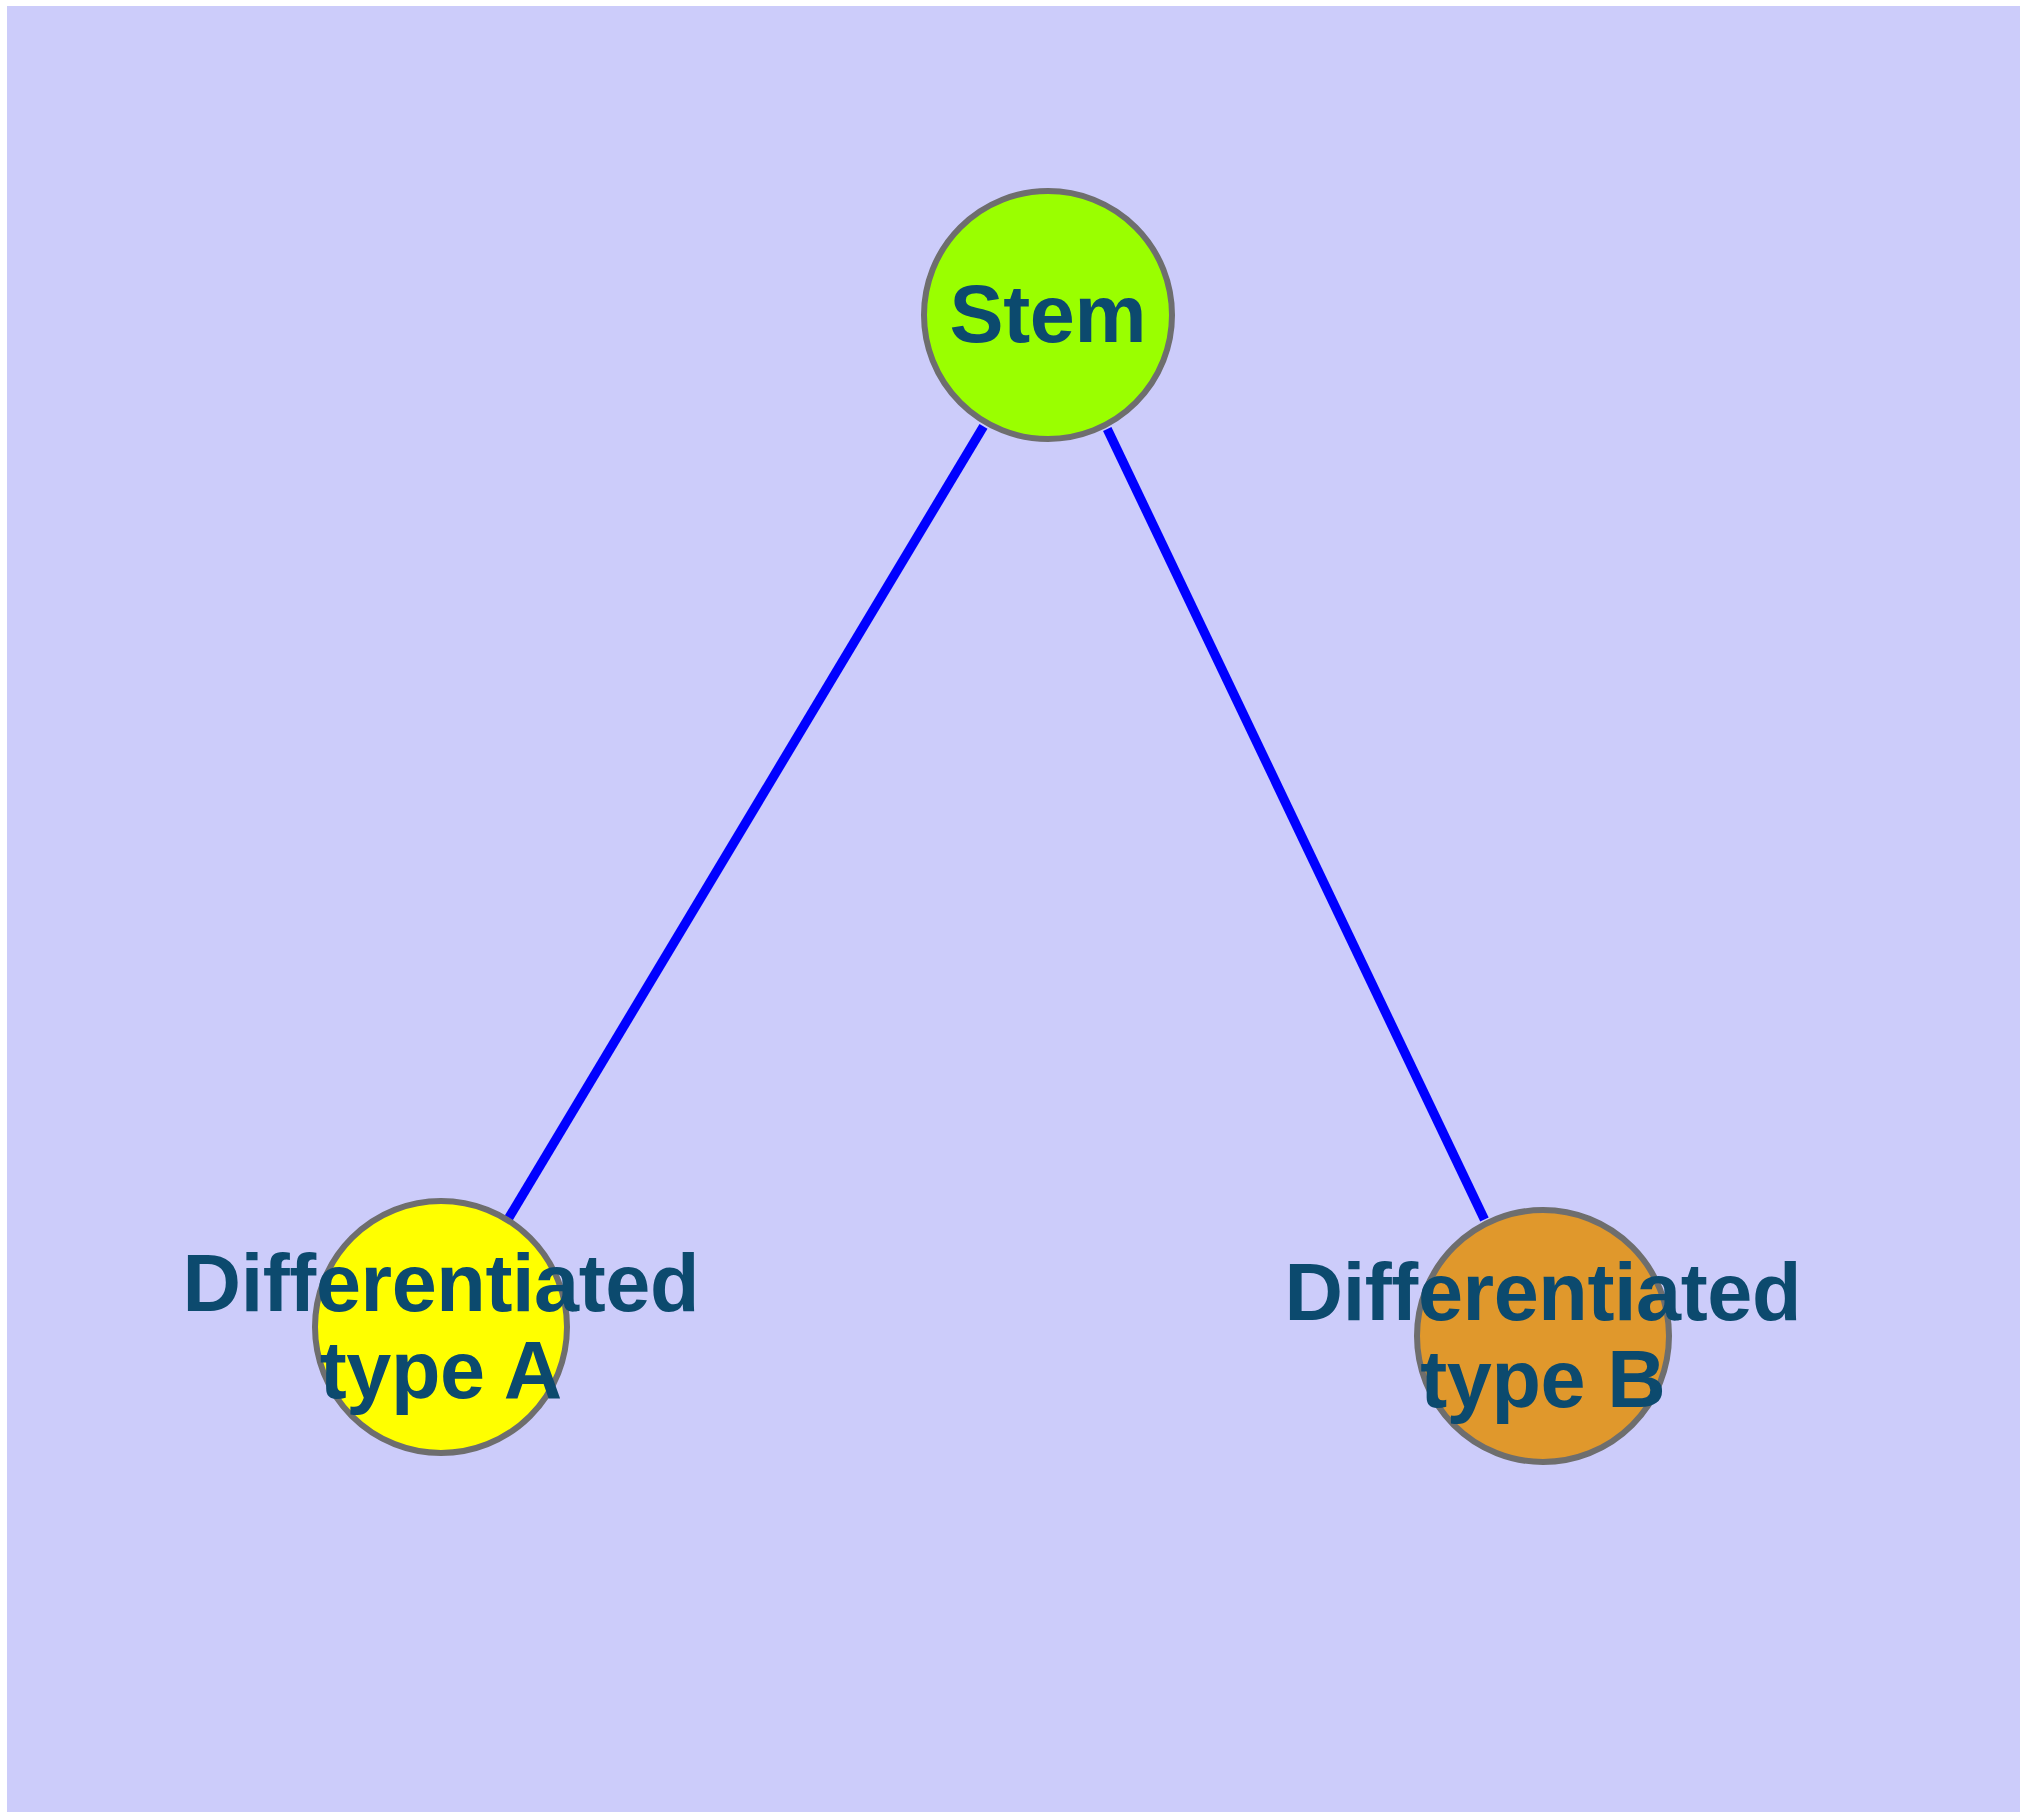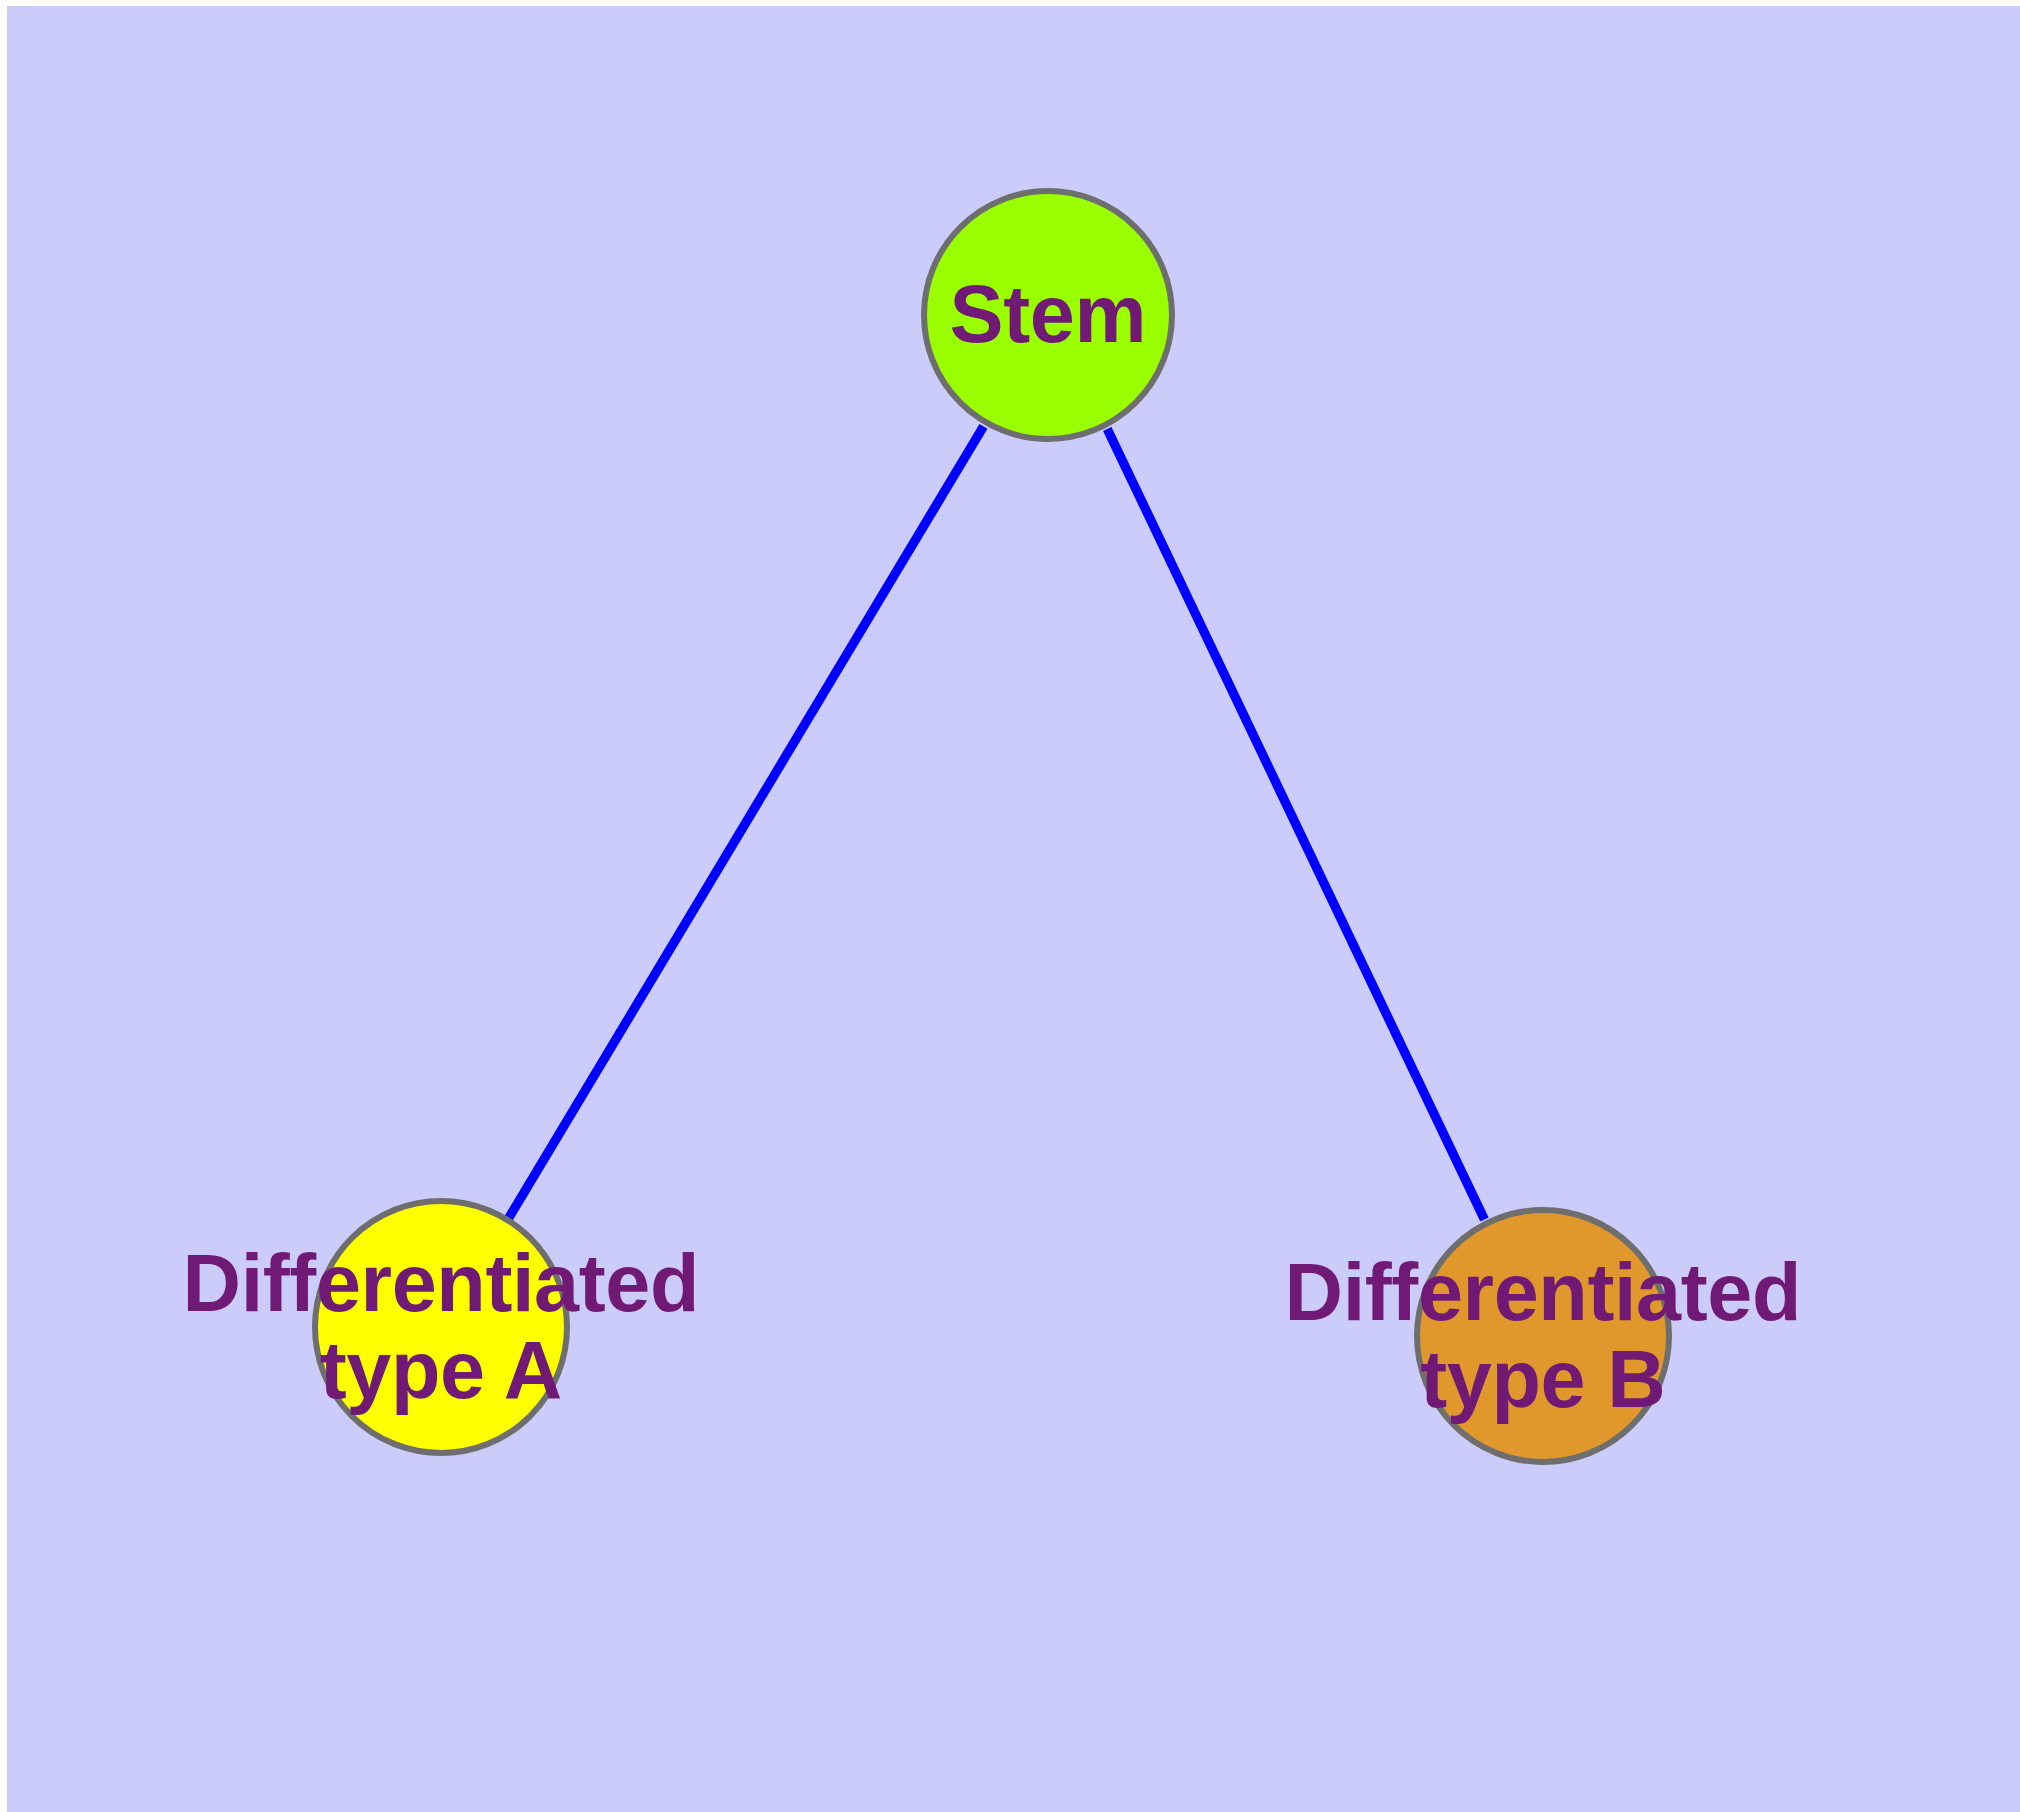--- a/index.html
+++ b/index.html
@@ -37,21 +37,21 @@
     position: absolute;
     box-sizing: border-box;
     border-radius: 50%;
     border: 6px solid #6e6e6e;
   }
   .node-label {
     position: absolute;
     left: 50%;
     top: 50%;
     transform: translate(-50%, -50%);
-    color: #701a75;
+    color: #0c4a6e;
     font-weight: bold;
     font-size: 81px;
     line-height: 1.08;
     text-align: center;
     white-space: pre-line;
     letter-spacing: -0.4px;
     pointer-events: none;
   }
   
   #node-stem {

